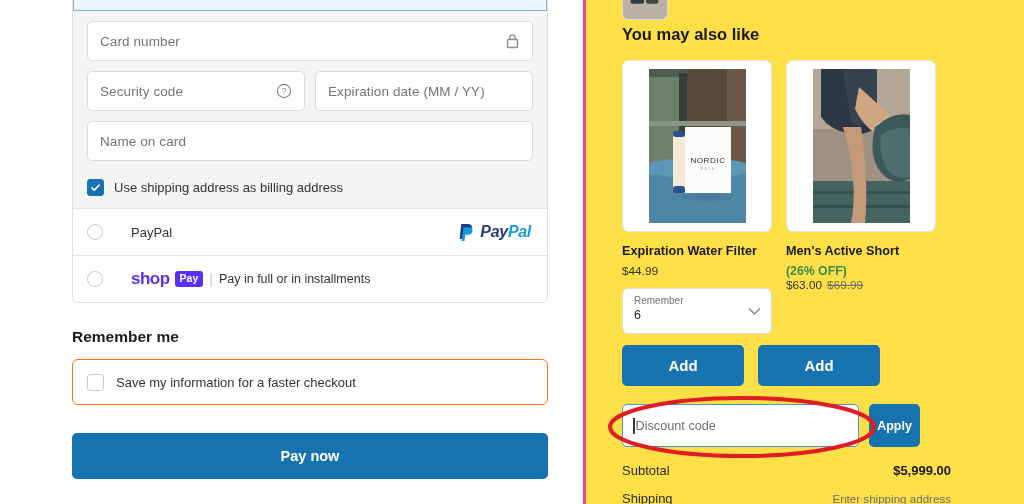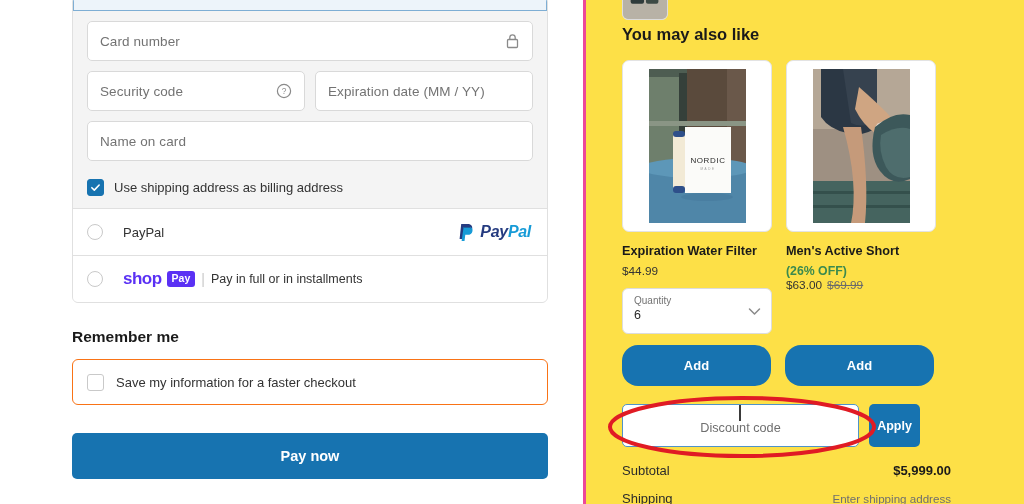--- a/index.html
+++ b/index.html
@@ -71,21 +71,21 @@
   }
   .cbx svg { display: block; }
   .billing-label { font-size: 13px; color: #333333; }
 
   .alt-pay {
     background: #ffffff;
     border-top: 1px solid #e0e0e0;
     height: 47px;
     display: flex; align-items: center;
     padding: 0 16px 0 14px;
-    gap: 20px;
+    gap: 28px;
   }
   .radio {
     width: 16px; height: 16px; border-radius: 50%;
     border: 1px solid #c9c9c9; background: #fff; flex: 0 0 auto;
   }
   .alt-label { font-size: 13px; color: #333; }
   .alt-right { margin-left: auto; display: flex; align-items: center; }
 
   
   .paypal { display: flex; align-items: center; gap: 5px; }
@@ -183,35 +183,34 @@
     padding: 5px 10px 0 11px; position: relative;
   }
   .sel-lab { font-size: 10px; color: #737373; line-height: 13px; }
   .sel-val { font-size: 12.5px; color: #2b2b2b; line-height: 16px; }
   .chev {
     position: absolute; right: 10px; top: 50%; transform: translateY(-50%);
   }
 
   .add-row { position: absolute; left: 36px; top: 345px; display: flex; gap: 14px; }
   .add-btn {
-    width: 149px; height: 41px;
-    background: #1773b0; border: none; border-radius: 16px;
-    color: #fff; font-size: 13px; font-weight: bold;
+    width: 122px; height: 41px;
+    background: #1773b0; border: none; border-radius: 5px;
+    color: #fff; font-size: 15px; font-weight: bold;
     font-family: "Liberation Sans", sans-serif; cursor: pointer;
   }
 
   .discount-row { position: absolute; left: 36px; top: 404px; display: flex; gap: 10px; }
   .disc-input {
     width: 237px; height: 43px;
     background: #ffffff;
     border: 1.5px solid #4f93c9;
     border-radius: 5px;
     display: flex; align-items: center;
     padding: 0 10px;
-    flex-direction: column;
   }
   .caret {
     width: 1.5px; height: 16px; background: #3a3a3a; margin-right: 1px;
   }
   .disc-ph { font-size: 12.7px; color: #6f6f6f; }
   .apply-btn {
     width: 51px; height: 43px;
     background: #1773b0; border: none; border-radius: 5px;
     color: #fff; font-size: 12.5px; font-weight: bold;
     font-family: "Liberation Sans", sans-serif; cursor: pointer;
@@ -385,21 +384,21 @@
         <div class="prod-name">Men's Active Short</div>
         <div class="prod-off">(26% OFF)</div>
         <div class="price-line">
           <span>$63.00</span><span class="strike">$69.99</span>
         </div>
       </div>
     </div>
 
     <div class="select-row">
       <div class="sel">
-        <div class="sel-lab">Quantity</div>
+        <div class="sel-lab">Remember</div>
         <div class="sel-val">6</div>
         <span class="chev">
           <svg width="13" height="9" viewBox="0 0 13 9">
               <path d="M1.5 2 L6.5 7 L11.5 2" fill="none" stroke="#8a8a8a" stroke-width="1.5" stroke-linecap="round" stroke-linejoin="round"></path>
             </svg>
         </span>
       </div>
     </div>
 
     <div class="add-row">

